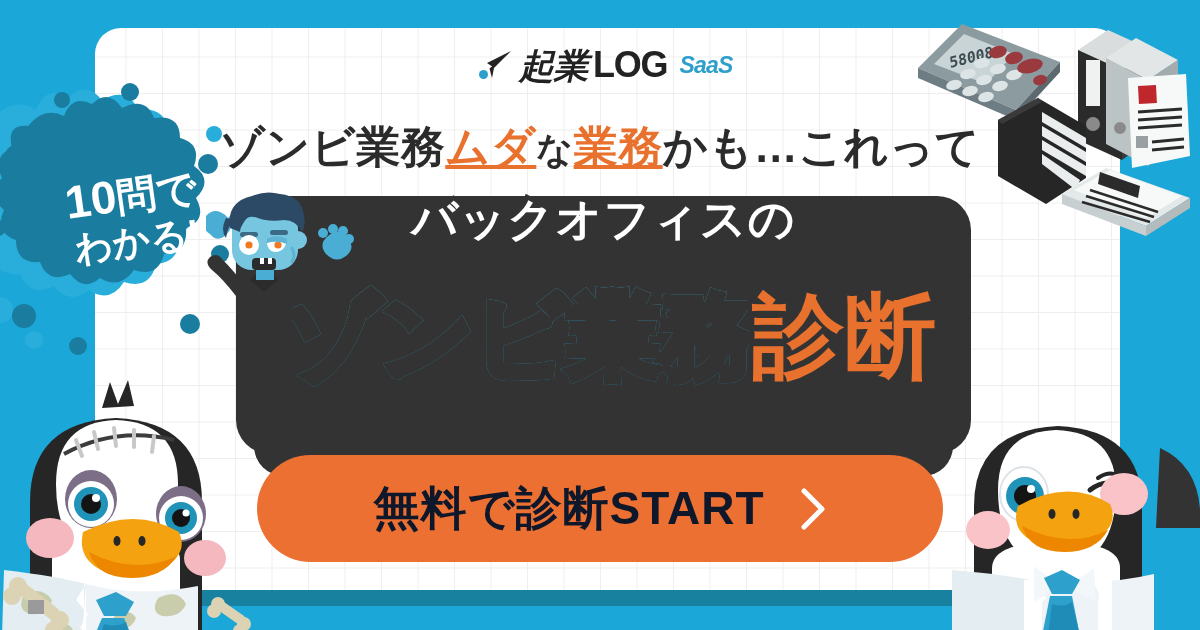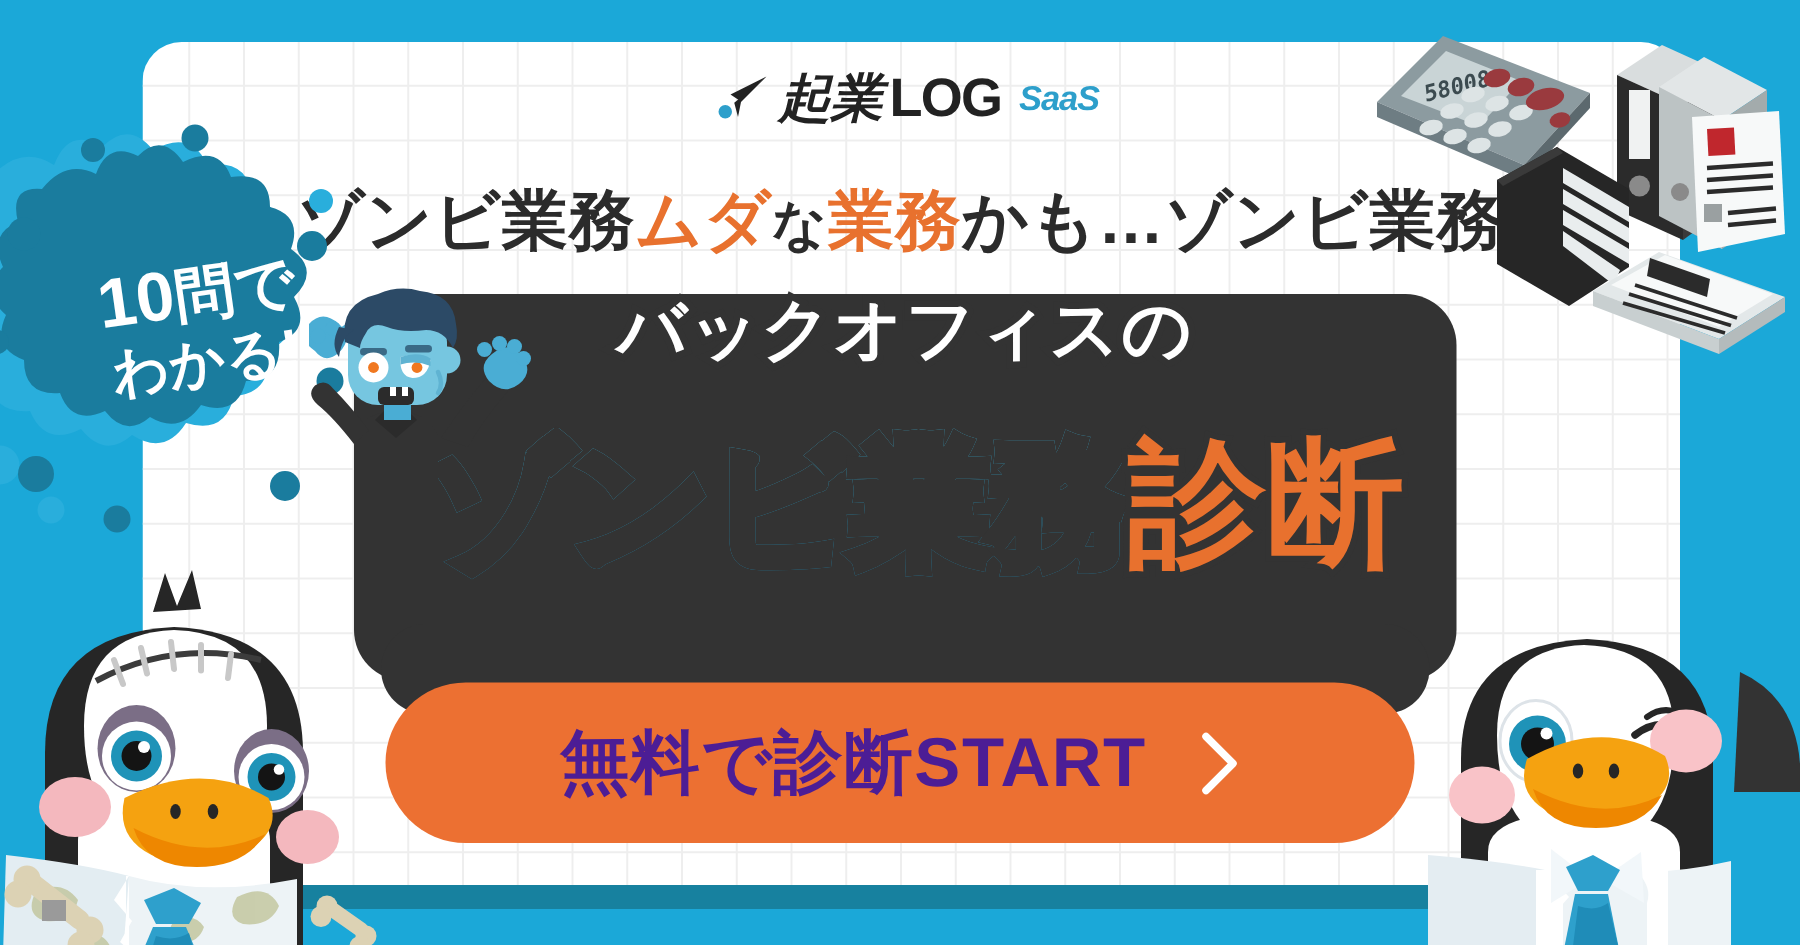--- a/index.html
+++ b/index.html
@@ -64,21 +64,21 @@
   
   .subhead {
     position: absolute;
     left: 0; top: 118px; width: 1200px;
     text-align: center;
     font-size: 44px; font-weight: 800;
     color: #2B2B2B;
     letter-spacing: 0.5px;
     white-space: nowrap;
   }
-  .subhead .hl { color: #E8712E; }
+  .subhead .hl { color: #E8712E; text-decoration: underline; }
   .subhead .sm { font-size: 36px; }
 
   
   .splat-wrap { position: absolute; left: -18px; top: 78px; width: 270px; height: 280px; }
   .splat-wrap svg { display: block; }
   .badge-text {
     position: absolute; left: 0; top: 0; width: 270px; height: 280px;
     display: flex; flex-direction: column; align-items: center; justify-content: center;
     color: #ffffff; font-weight: 800; letter-spacing: 0px;
     transform: rotate(-8deg);
@@ -137,21 +137,21 @@
     position: absolute;
     left: 257px; top: 455px;
     width: 686px; height: 107px;
     background: #EC7032;
     border-radius: 54px;
     display: flex; align-items: center; justify-content: center;
     gap: 36px;
     cursor: pointer;
   }
   .cta-label {
-    font-size: 46px; font-weight: 800; color: #4c1d95;
+    font-size: 46px; font-weight: 800; color: #0f172a;
     letter-spacing: 1px; white-space: nowrap;
   }
   .cta-chev { width: 26px; height: 42px; display: block; }
 
   
   .layer { position: absolute; display: block; }
   #zombie  { left: 206px; top: 188px; width: 150px; height: 140px; }
   #pen-left  { left: -10px; top: 352px; width: 300px; height: 285px; }
   #pen-right { left: 912px; top: 378px; width: 300px; height: 258px; }
   #props     { left: 890px; top: 8px;  width: 310px; height: 232px; }
@@ -171,21 +171,21 @@
         <path d="M33 1 L16 18 L14 28 L11.5 18.5 Z" fill="#222"></path>
         <circle cx="5.5" cy="24.5" r="4.5" fill="#2D9FCB"></circle>
       </svg>
     </span>
     <span class="logo-jp">起業</span>
     <span class="logo-log">LOG</span>
     <span class="logo-saas">SaaS</span>
   </div>
 
   <div class="subhead">
-    <span>ゾンビ業務</span><span class="hl">ムダ</span><span class="sm">な</span><span class="hl">業務</span><span>かも…ゾンビ業務</span>
+    <span>ゾンビ業務</span><span class="hl">ムダ</span><span class="sm">な</span><span class="hl">業務</span><span>かも…これって</span>
   </div>
 
   <div class="splat-wrap">
     <svg viewBox="0 0 270 280" width="270" height="280">
       <g fill="#29AEDC">
         <path d="M12 40 q20-22 42-8 q10-26 32-12 q18-18 34 2 q26-14 36 10 q28-4 30 22 q24 6 16 32 q22 16 4 36 q14 24-10 34 q4 28-22 30 q-6 26-32 18 q-14 22-36 8 q-18 16-34-4 q-24 12-34-12 q-26 2-28-24 q-24-8-14-32 q-20-18-2-36 q-12-24 10-34 q-6-26 8-30 Z"></path>
         <circle cx="18" cy="232" r="13"></circle>
         <circle cx="52" cy="262" r="9"></circle>
         <circle cx="232" cy="56" r="8"></circle>
       </g>

